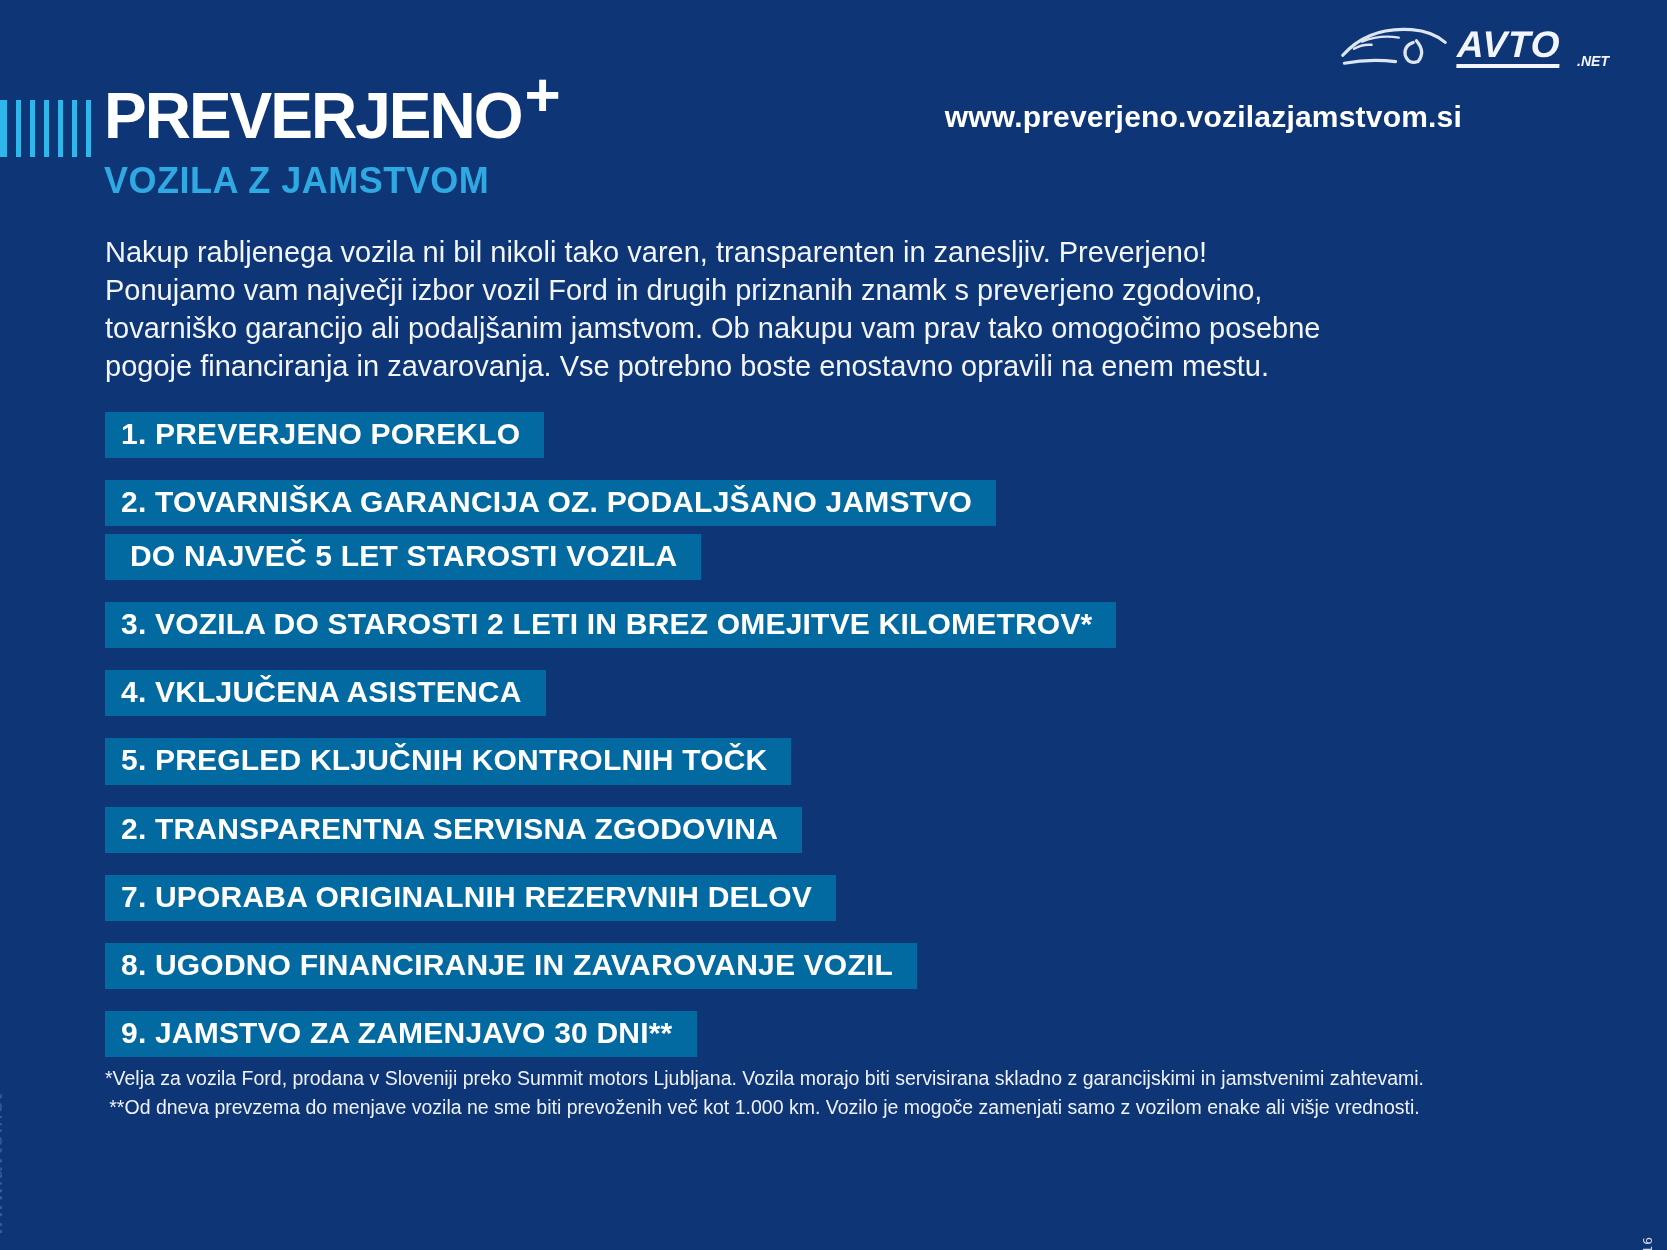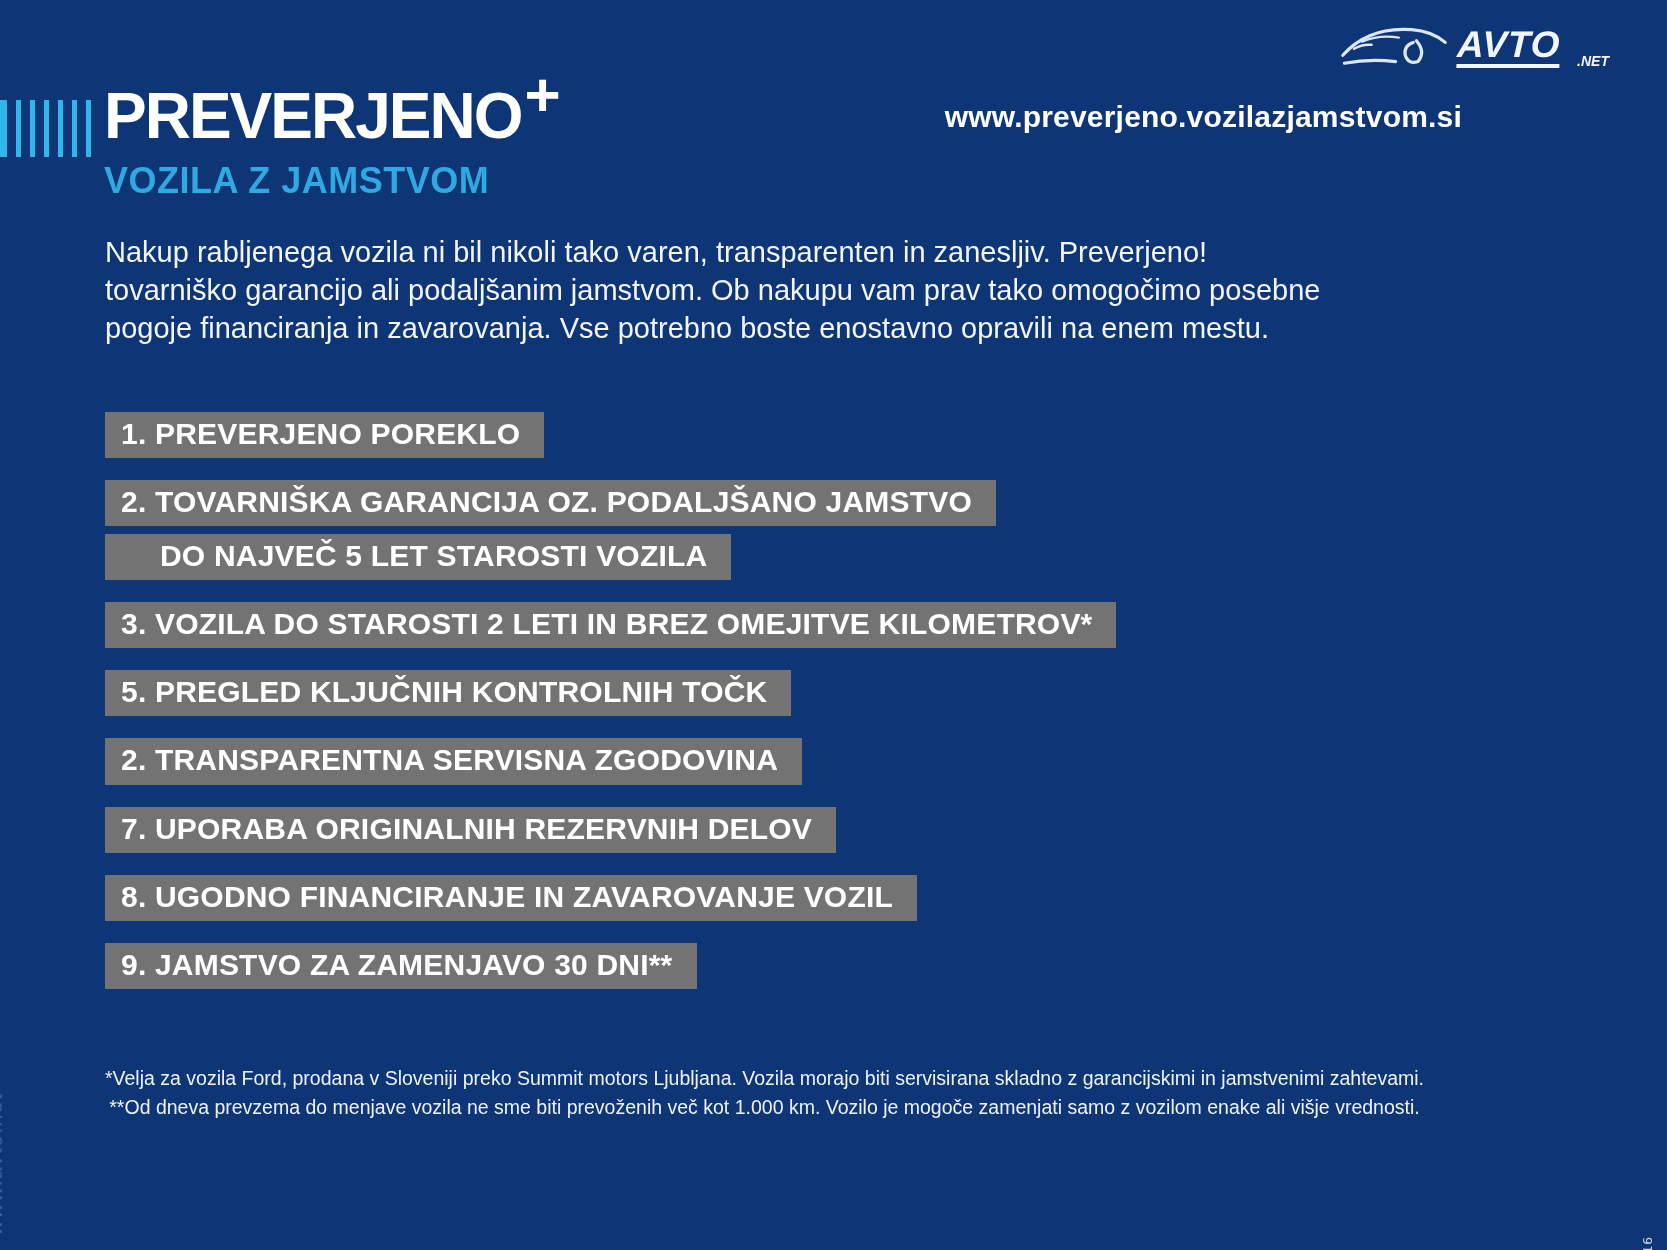--- a/index.html
+++ b/index.html
@@ -59,26 +59,26 @@
   
   .intro { position: absolute; left: 105px; top: 233px; }
   .intro-line { font-size: 29px; line-height: 38px; color: #f2f5fa; font-weight: 400; }
 
   
   .benefit-list {
     position: absolute; left: 105px; top: 412px;
     display: flex; flex-direction: column; align-items: flex-start; gap: 22px;
   }
   .benefit-bar {
-    display: inline-block; background: #737373; color: #ffffff;
+    display: inline-block; background: #0369a1; color: #ffffff;
     font-size: 30px; font-weight: 700; line-height: 1.07; letter-spacing: 0.2px;
     padding: 6px 24px 8px 16px; white-space: nowrap;
   }
   .benefit-two-line { display: flex; flex-direction: column; align-items: flex-start; gap: 8px; }
-  .benefit-two-line .line2 { padding-left: 55px; }
+  .benefit-two-line .line2 { padding-left: 25px; }
 
   
   .footnotes { position: absolute; left: 105px; top: 1064px; }
   .footnote-line { font-size: 19.5px; line-height: 29px; color: #eef2f8; font-weight: 400; text-align: center; }
 
   
   .wm-left {
     position: absolute; left: 8px; bottom: 14px;
     transform-origin: 0 100%; transform: rotate(-90deg);
     font-size: 22px; font-weight: 400; letter-spacing: 1px;
@@ -125,31 +125,33 @@
     <div class="avto-wordmark">
       <span class="avto-name">AVTO</span>
       <span class="avto-net">.NET</span>
     </div>
   </div>
 
   <div class="site-url">www.preverjeno.vozilazjamstvom.si</div>
 
   <div class="intro">
     <div class="intro-line">Nakup rabljenega vozila ni bil nikoli tako varen, transparenten in zanesljiv. Preverjeno!</div>
+    <div class="intro-line">Ponujamo vam največji izbor vozil Ford in drugih priznanih znamk s preverjeno zgodovino,</div>
     <div class="intro-line">tovarniško garancijo ali podaljšanim jamstvom. Ob nakupu vam prav tako omogočimo posebne</div>
     <div class="intro-line">pogoje financiranja in zavarovanja. Vse potrebno boste enostavno opravili na enem mestu.</div>
   </div>
 
   <div class="benefit-list">
     <div class="benefit-bar">1. PREVERJENO POREKLO</div>
     <div class="benefit-two-line">
       <div class="benefit-bar">2. TOVARNIŠKA GARANCIJA OZ. PODALJŠANO JAMSTVO</div>
       <div class="benefit-bar line2">DO NAJVEČ 5 LET STAROSTI VOZILA</div>
     </div>
     <div class="benefit-bar">3. VOZILA DO STAROSTI 2 LETI IN BREZ OMEJITVE KILOMETROV*</div>
+    <div class="benefit-bar">4. VKLJUČENA ASISTENCA</div>
     <div class="benefit-bar">5. PREGLED KLJUČNIH KONTROLNIH TOČK</div>
     <div class="benefit-bar">2. TRANSPARENTNA SERVISNA ZGODOVINA</div>
     <div class="benefit-bar">7. UPORABA ORIGINALNIH REZERVNIH DELOV</div>
     <div class="benefit-bar">8. UGODNO FINANCIRANJE IN ZAVAROVANJE VOZIL</div>
     <div class="benefit-bar">9. JAMSTVO ZA ZAMENJAVO 30 DNI**</div>
   </div>
 
   <div class="footnotes">
     <div class="footnote-line">*Velja za vozila Ford, prodana v Sloveniji preko Summit motors Ljubljana. Vozila morajo biti servisirana skladno z garancijskimi in jamstvenimi zahtevami.</div>
     <div class="footnote-line">**Od dneva prevzema do menjave vozila ne sme biti prevoženih več kot 1.000 km. Vozilo je mogoče zamenjati samo z vozilom enake ali višje vrednosti.</div>

